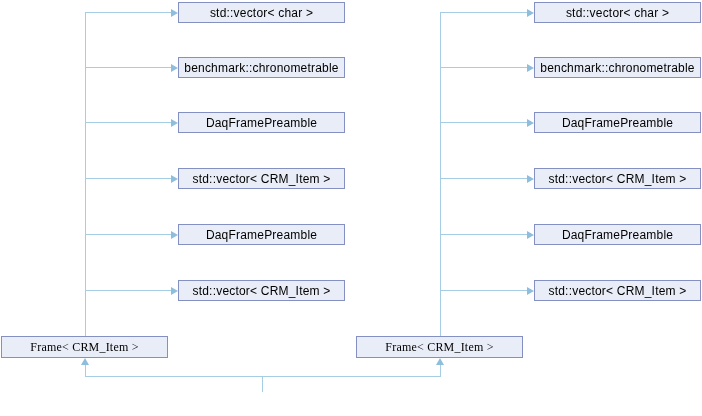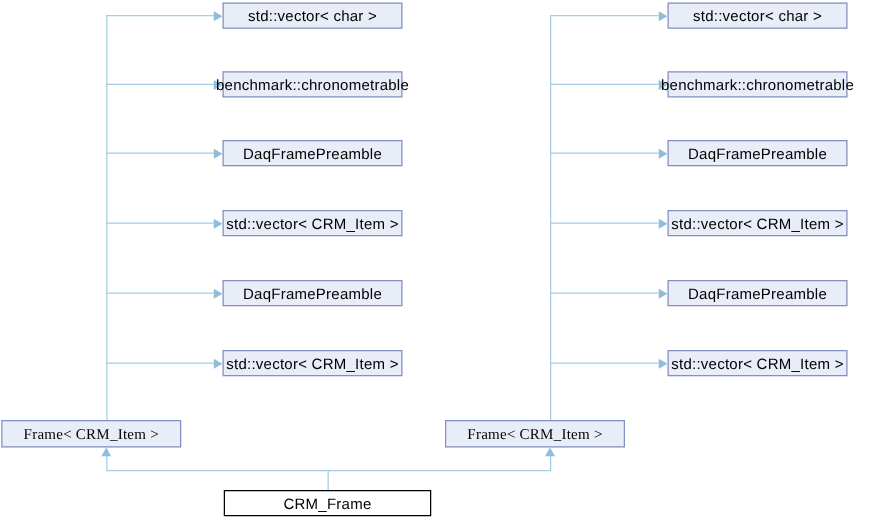--- a/index.html
+++ b/index.html
@@ -7,21 +7,21 @@
     position: relative;
     width: 702px;
     height: 416px;
     background: #ffffff;
     font-family: "Liberation Sans", sans-serif;
     overflow: hidden;
   }
   .node {
     position: absolute;
     box-sizing: border-box;
-    width: 144px;
+    width: 167px;
     height: 21px;
     background: #E9EDF7;
     border: 1px solid #8590C2;
     color: #000000;
     font-size: 12px;
     letter-spacing: 0.2px;
     display: flex;
     align-items: center;
     justify-content: center;
     white-space: nowrap;
@@ -122,15 +122,14 @@
   <div class="node r0">std::vector&lt; char &gt;</div>
   <div class="node r1">benchmark::chronometrable</div>
   <div class="node r2">DaqFramePreamble</div>
   <div class="node r3">std::vector&lt; CRM_Item &gt;</div>
   <div class="node r4">DaqFramePreamble</div>
   <div class="node r5">std::vector&lt; CRM_Item &gt;</div>
 
   <div class="node frame" style="left:1px;   top:336px;">Frame&lt; CRM_Item &gt;</div>
   <div class="node frame" style="left:356px; top:336px;">Frame&lt; CRM_Item &gt;</div>
 
-  <div class="node main" style="left:179px; top:392px; width:166px;">CRM_Frame</div>
 
 </div>
 
 </body></html>

